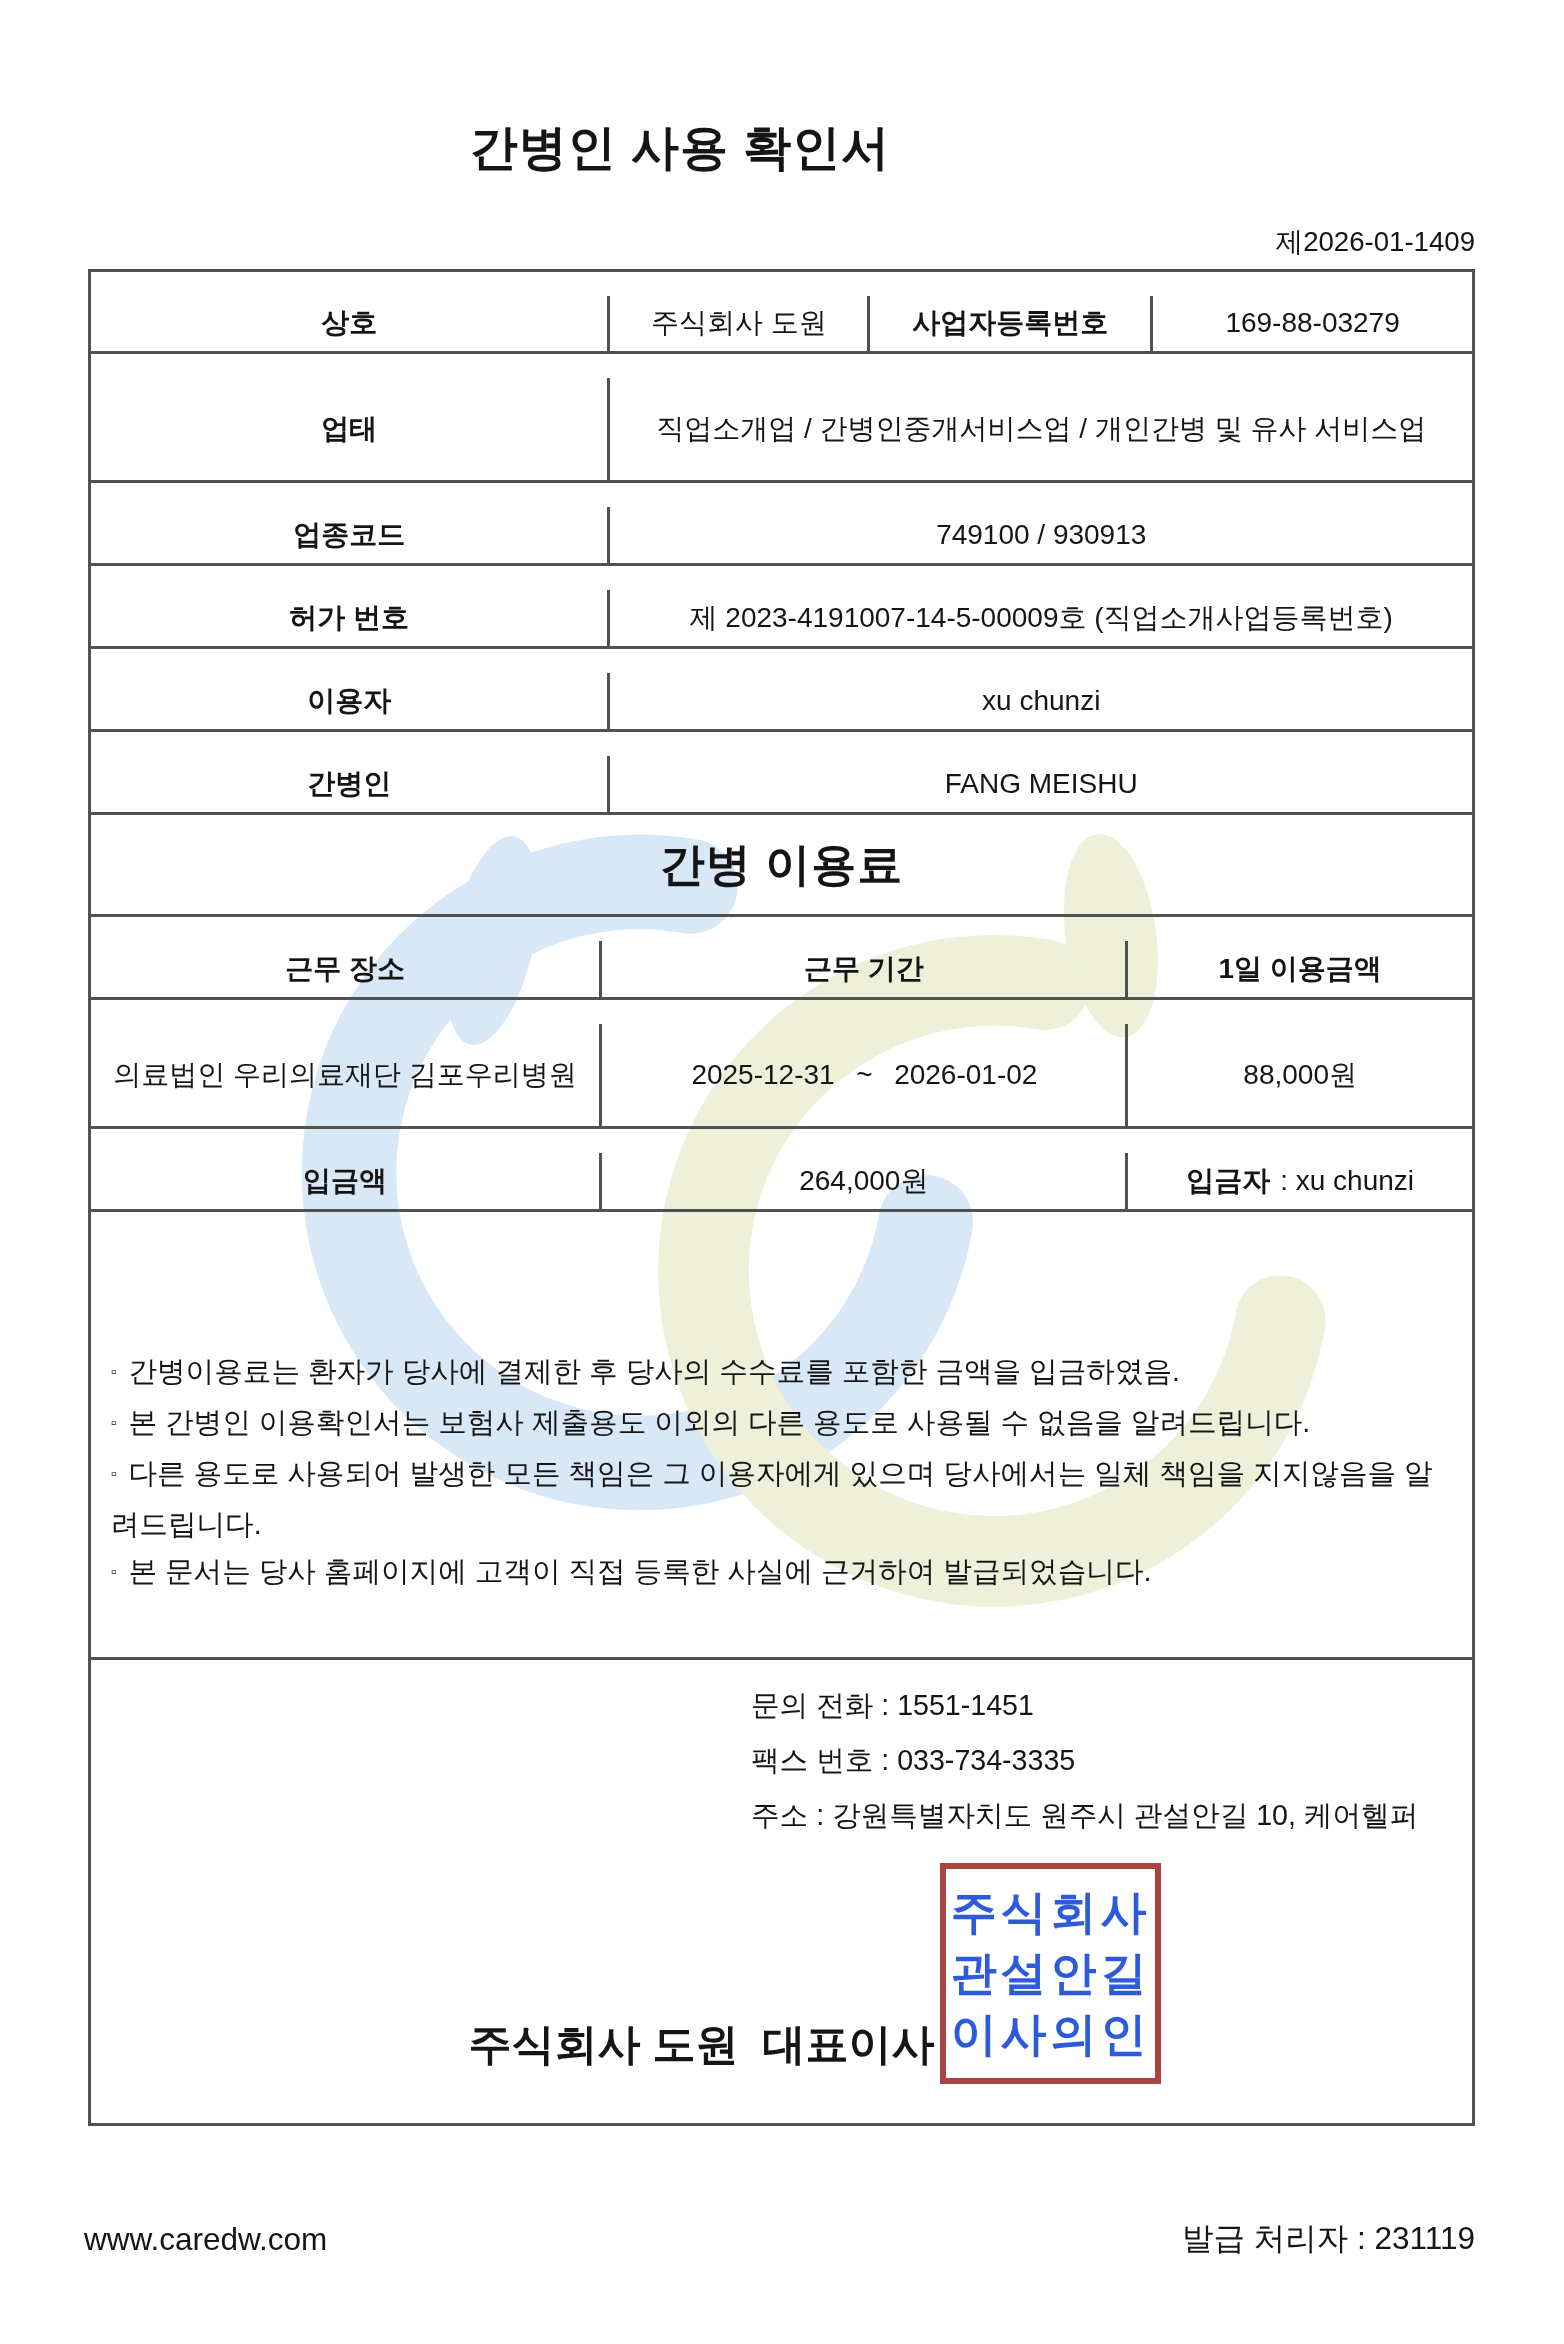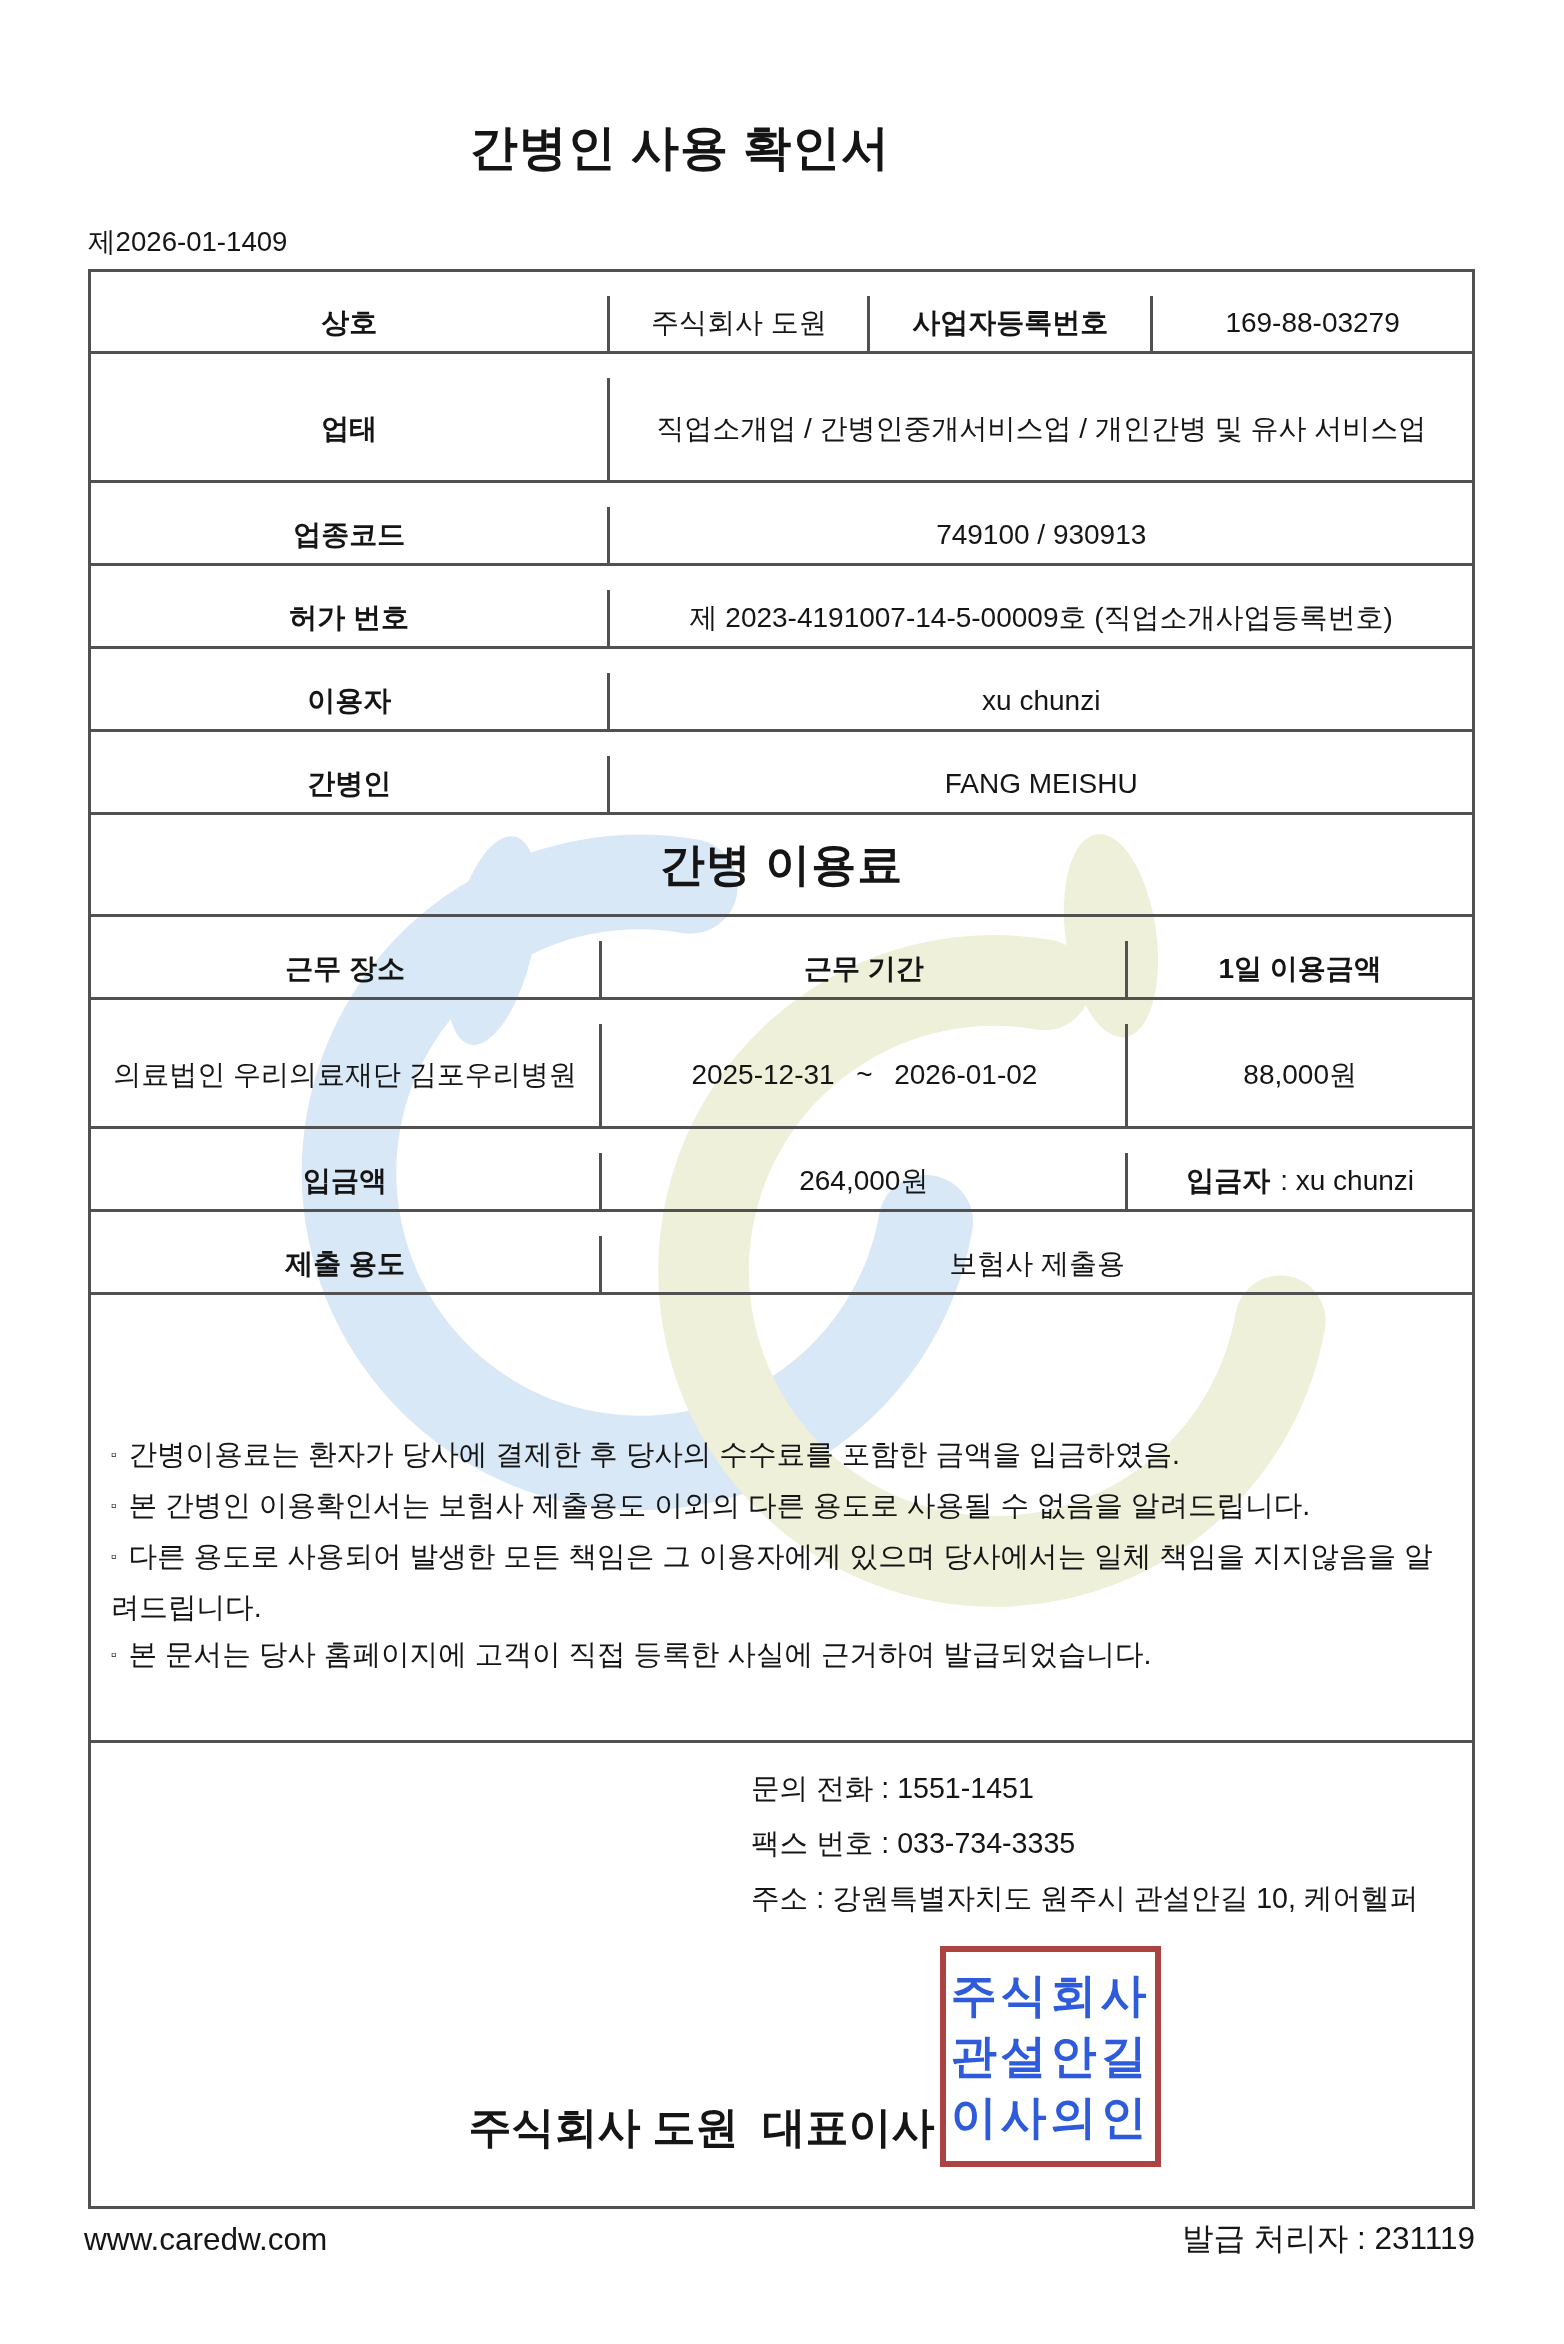--- a/index.html
+++ b/index.html
@@ -13,21 +13,21 @@
   }
   .watermark{position:absolute;left:0;top:0;z-index:0;}
   .content{position:relative;z-index:1;}
 
   .title{
     position:absolute;left:0;top:116px;width:1360px;
     text-align:center;font-size:48px;font-weight:700;letter-spacing:1px;
   }
   .doc-no{
     position:absolute;left:88px;top:223px;width:1387px;
-    font-size:27.6px;
+    text-align:right;font-size:27.6px;
   }
 
   .doc-table{
     position:absolute;left:88px;top:269px;width:1387px;
     border:3px solid #515151;
     box-sizing:border-box;
   }
   .row{display:flex;border-bottom:3px solid #515151;box-sizing:border-box;}
   .row:last-child{border-bottom:none;}
   .cell{
@@ -169,24 +169,20 @@
 
       <div class="row h-std">
         <div class="cell label f1">입금액</div>
         <div class="cell f2">264,000원</div>
         <div class="cell f3 depositor-cell">
           <span class="label">입금자</span>
           <span class="val">: xu chunzi</span>
         </div>
       </div>
 
-      <div class="row h-std">
-        <div class="cell label f1">제출 용도</div>
-        <div class="cell fwide">보험사 제출용</div>
-      </div>
 
       <div class="row notes-box">
         <div>
           <p class="note"><span class="bullet">▫</span><span>간병이용료는 환자가 당사에 결제한 후 당사의 수수료를 포함한 금액을 입금하였음.</span></p>
           <p class="note"><span class="bullet">▫</span><span>본 간병인 이용확인서는 보험사 제출용도 이외의 다른 용도로 사용될 수 없음을 알려드립니다.</span></p>
           <p class="note"><span class="bullet">▫</span><span>다른 용도로 사용되어 발생한 모든 책임은 그 이용자에게 있으며 당사에서는 일체 책임을 지지않음을 알려드립니다.</span></p>
           <p class="note"><span class="bullet">▫</span><span>본 문서는 당사 홈페이지에 고객이 직접 등록한 사실에 근거하여 발급되었습니다.</span></p>
         </div>
       </div>
 

